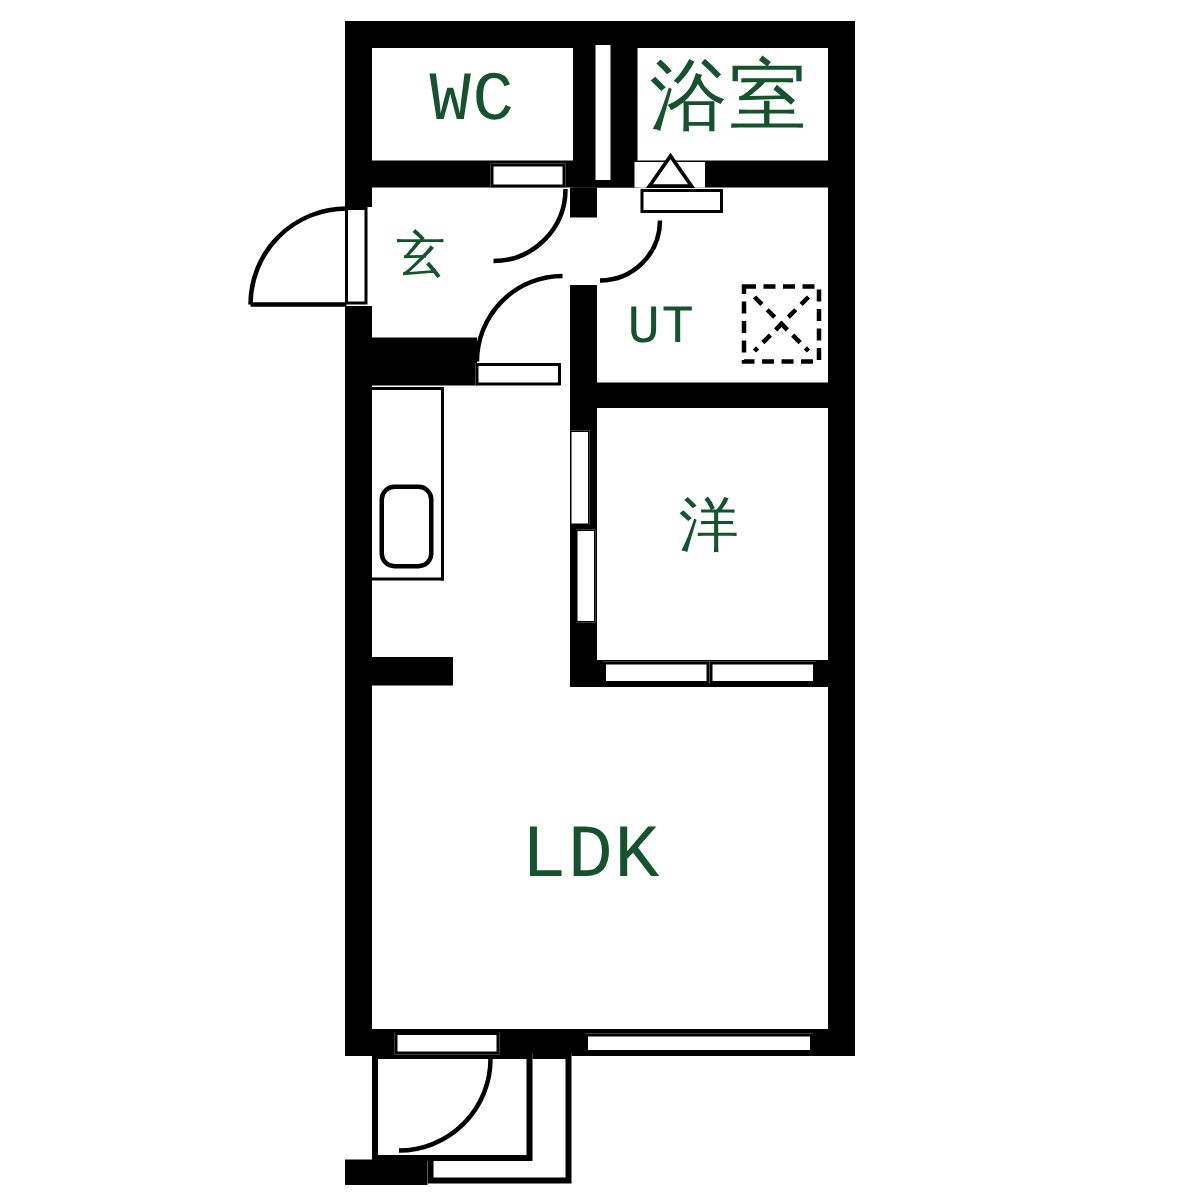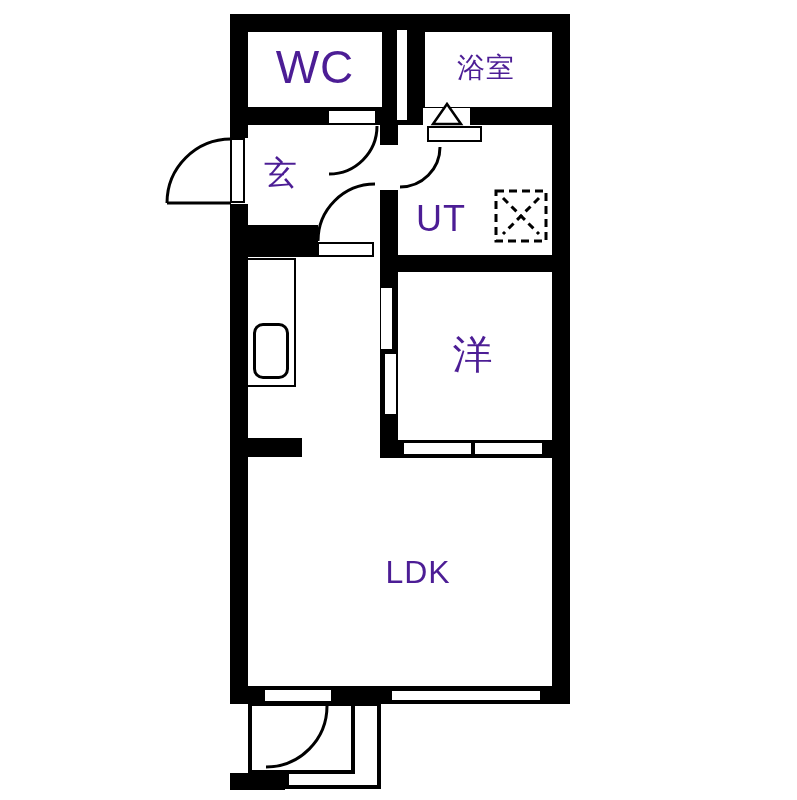--- a/index.html
+++ b/index.html
@@ -7,21 +7,21 @@
     position:relative;width:797px;height:800px;background:#ffffff;overflow:hidden;
     font-family:"Liberation Sans", sans-serif;
   }
   .wall{position:absolute;background:#000000;}
   .open{position:absolute;background:#ffffff;}
   .panel{position:absolute;background:#ffffff;border:2px solid #000000;box-sizing:border-box;}
   .panel.thin{border-width:1.5px;}
   .room{position:absolute;}
   .label{
     position:absolute;transform:translate(-50%,-50%);
-    color:#4c1d95;white-space:nowrap;line-height:1;letter-spacing:1px;
+    color:#14532d;white-space:nowrap;line-height:1;letter-spacing:1px;font-family:Liberation Mono, monospace;
   }
   .counter{position:absolute;background:#ffffff;border:2px solid #000000;border-left:none;box-sizing:border-box;}
   .sink{position:absolute;background:#ffffff;border:3px solid #000000;border-radius:10px;box-sizing:border-box;}
   .porch{position:absolute;background:#ffffff;border:4px solid #000000;box-sizing:border-box;}
   svg.overlay{position:absolute;left:0;top:0;pointer-events:none;}
 </style>
 </head>
 <body>
 
 <div class="canvas">
@@ -83,28 +83,28 @@
       <rect x="496" y="191" width="50" height="50" stroke-dasharray="8 5"></rect>
       <line x1="503" y1="198" x2="539" y2="234" stroke-dasharray="7 5"></line>
       <line x1="539" y1="198" x2="503" y2="234" stroke-dasharray="7 5"></line>
     </g>
   </svg>
 
   <div class="room">
     <span class="label" style="left:315px;top:67px;font-size:46px;">WC</span>
   </div>
   <div class="room">
-    <span class="label" style="left:486px;top:68px;font-size:28px;">浴室</span>
+    <span class="label" style="left:486px;top:68px;font-size:52px;">浴室</span>
   </div>
   <div class="room">
     <span class="label" style="left:281px;top:172px;font-size:33px;">玄</span>
   </div>
   <div class="room">
     <span class="label" style="left:441px;top:219px;font-size:36px;">UT</span>
   </div>
   <div class="room">
     <span class="label" style="left:473px;top:354px;font-size:40px;">洋</span>
   </div>
   <div class="room">
-    <span class="label" style="left:394px;top:572px;font-size:32px;margin-left:24px;">LDK</span>
+    <span class="label" style="left:394px;top:572px;font-size:50px;">LDK</span>
   </div>
 
 </div>
 
 </body></html>

